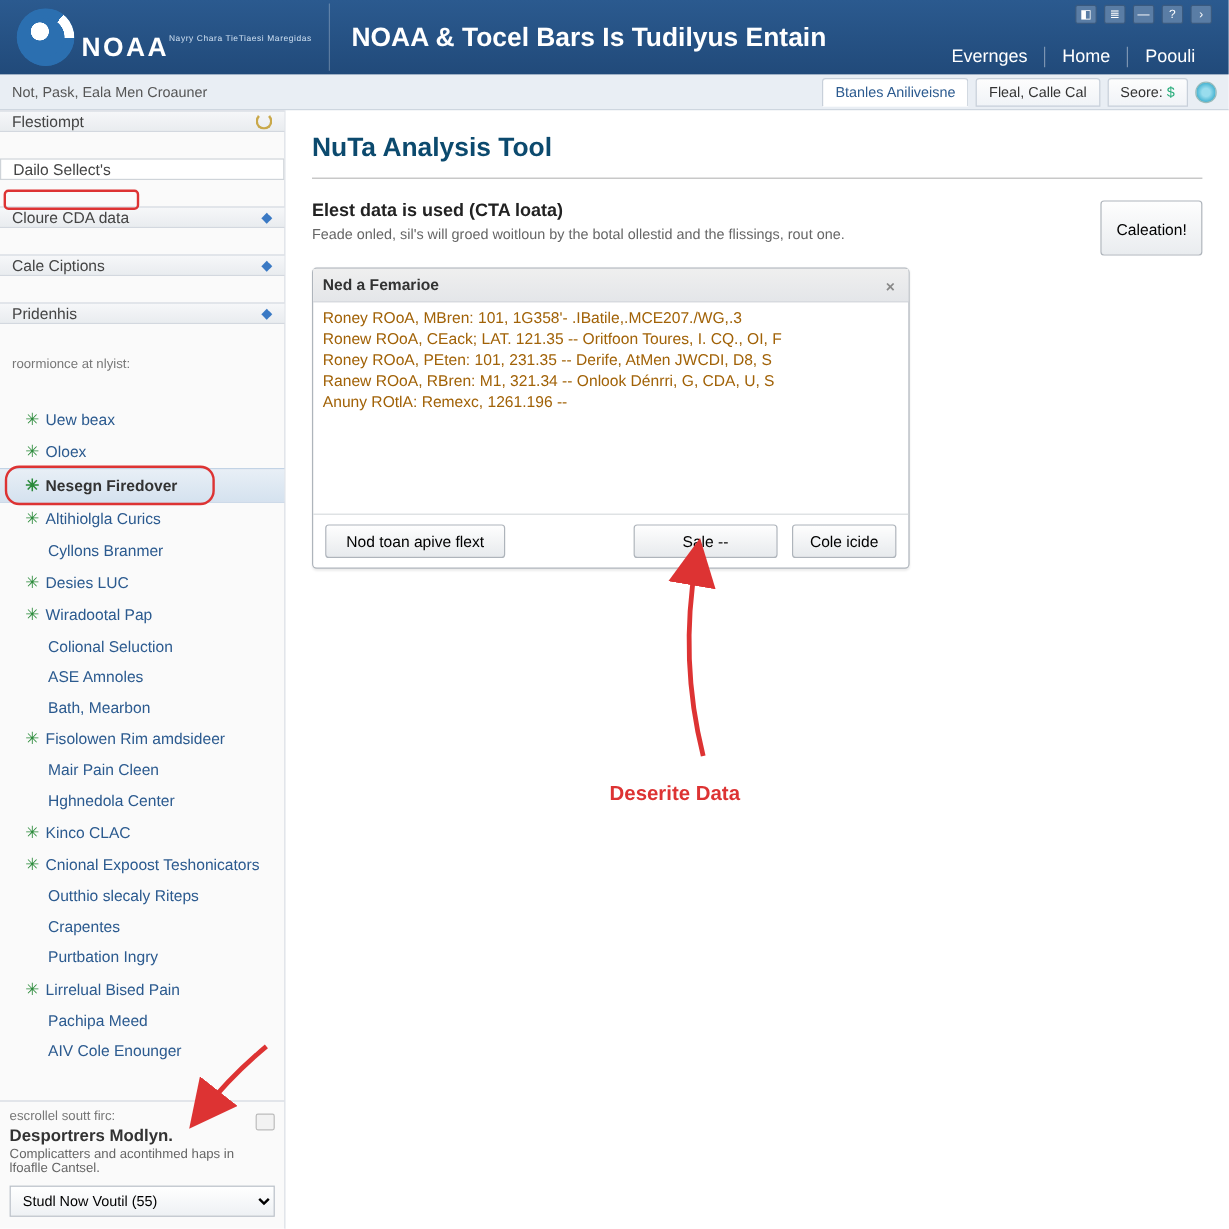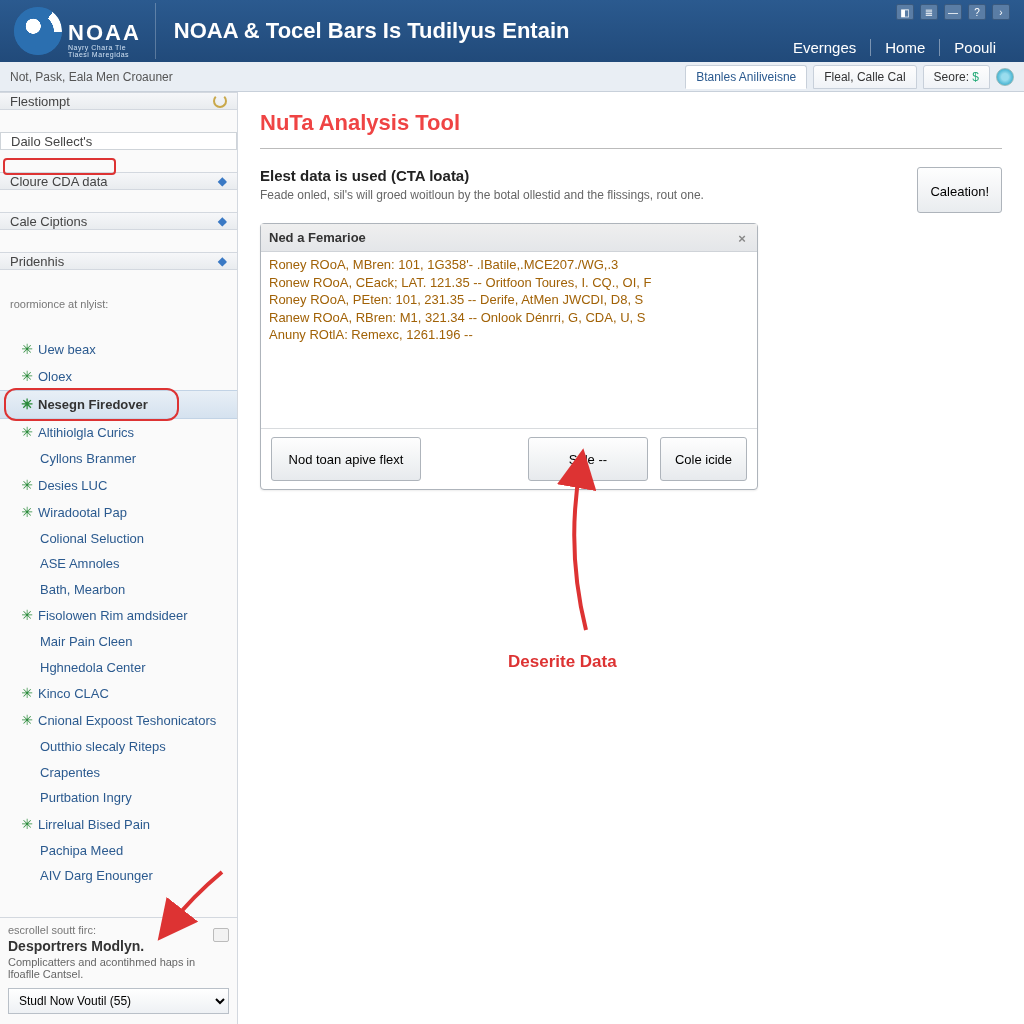--- a/index.html
+++ b/index.html
@@ -3,21 +3,21 @@
 <meta charset="utf-8">
 <style>
   * { box-sizing: border-box; margin: 0; padding: 0; }
   body { font-family: Arial, Helvetica, sans-serif; font-size: 13px; color: #333; width: 1024px; height: 1024px; overflow: hidden; background: #fff; }
   
   
   .header { background: linear-gradient(#2b5a8f, #214a7a); color: #fff; height: 62px; display: flex; align-items: center; position: relative; }
   .logo { display: flex; align-items: center; padding: 0 14px; border-right: 1px solid rgba(255,255,255,.25); height: 56px; }
   .logo-swirl { width: 48px; height: 48px; border-radius: 50%; background: radial-gradient(circle at 40% 40%, #fff 0 18%, #2b6fb0 19% 100%); position: relative; margin-right: 6px; }
   .logo-swirl::after { content:""; position:absolute; inset:0; border-radius:50%; background: conic-gradient(from 200deg, #2b6fb0 0 55%, #fff 55% 70%, #2b6fb0 70% 100%); mask: radial-gradient(circle at 50% 50%, transparent 0 46%, #000 47% 100%); }
-  .logo-text { display:flex; flex-direction:column; line-height:1;margin-top:18px; }
+  .logo-text { display:flex; flex-direction:row; line-height:1;margin-top:18px; }
   .logo-text .brand { font-weight:bold; font-size:22px; letter-spacing:2px; }
   .logo-text .sub { font-size:7px; letter-spacing:.5px; color:#cfe0f2; }
   .banner-title { font-size:22px; font-weight:bold; padding-left:18px;text-align:right; }
   .topnav { position:absolute; right:14px; bottom:6px; display:flex; gap:0; font-size:15px; }
   .topnav span { padding: 0 14px; border-left:1px solid rgba(255,255,255,.4); cursor:pointer; }
   .topnav span:first-child { border-left:none; }
   .topicons { position:absolute; right:14px; top:4px; display:flex; gap:6px; }
   .topicons .ticon { width:18px; height:16px; background:#5a7da5; border:1px solid #3a5a7f; border-radius:2px; display:flex; align-items:center; justify-content:center; font-size:10px; color:#fff; }
 
   
@@ -49,34 +49,34 @@
   .tree li.selected::after { content:""; position:absolute; left:4px; right:58px; top:-3px; bottom:-3px; border:2px solid #d33; border-radius:12px; pointer-events:none; }
   
   .sidebar-bottom { margin-top:auto; border-top:1px solid #d3d8df; padding:6px 8px 10px; position:relative; }
   .sidebar-bottom .hint { font-size:11px; color:#777; }
   .sidebar-bottom .bold { font-weight:bold; font-size:14px; color:#333; margin:2px 0; }
   .sidebar-bottom .desc { font-size:11px; color:#666; margin-bottom:8px; }
   .sidebar-bottom select { width:100%; height:26px; border:1px solid #b9c0c8; background:linear-gradient(#fff,#eef1f4); font-size:12px; padding:0 6px; }
   .sidebar-bottom .tiny-icon { position:absolute; right:8px; top:10px; width:16px; height:14px; border:1px solid #bbb; border-radius:2px; background:#f2f2f2; }
 
   
-  h1.page-title { font-size:22px; font-weight:bold; color:#ef4444; margin-bottom:6px; }
+  h1.page-title { font-size:22px; font-weight:bold; color:#0c4a6e; margin-bottom:6px; }
   .hr { border:none; border-top:1px solid #bbb; margin:12px 0 18px; }
   .subheader { display:flex; justify-content:space-between; align-items:flex-start; }
   .subheader h2 { font-size:15px; color:#222; }
   .subheader p { font-size:12px; color:#666; margin-top:4px; }
   .calc-btn { height:46px; padding:16px 12px; border:1px solid #aeb4bb; border-radius:3px; background:linear-gradient(#fefefe,#e9ecef); font-size:13px; margin-left:18px; }
 
   .dialog { width:498px; margin-top:10px; border:1px solid #aeb4bb; border-radius:4px; background:#fff; box-shadow:0 1px 2px rgba(0,0,0,.08); }
   .dialog-head { height:28px; padding:12px 8px; background:linear-gradient(#efefef,#e4e6e9); border-bottom:1px solid #cfd3d8; display:flex; align-items:center; justify-content:space-between; font-weight:bold; font-size:13px; }
   .dialog-head .x { width:14px; height:14px; text-align:center; color:#888; cursor:pointer; }
   .dialog-body { height:176px; padding:4px 8px; font-family: "Segoe UI", Arial, sans-serif; font-size:13px; color:#a16207; overflow:auto; }
   .dialog-body div { line-height:1.35; }
   .dialog-actions { display:flex; gap:12px; padding:8px 10px; border-top:1px solid #d8dbde; justify-content:flex-start; align-items:center; }
-  .btn { height:44px; border:1px solid #aeb4bb; border-radius:3px; background:linear-gradient(#fefefe,#e7eaed); font-size:13px; padding:0 14px; }
+  .btn { height:28px; border:1px solid #aeb4bb; border-radius:3px; background:linear-gradient(#fefefe,#e7eaed); font-size:13px; padding:0 14px; }
   .btn.wide { min-width:150px; }
   .btn.primary { min-width:120px; }
 
   
   .redlabel { color:#d33; font-weight:bold; font-size:17px; position:absolute; }
   .arrow { position:absolute; pointer-events:none; }
   .arrow svg { overflow:visible; }
 </style>
 </head>
 <body>
@@ -204,21 +204,21 @@
           <span>Purtbation Ingry</span>
         </li>
         <li>
           <span class="bullet">✳</span>
           <span>Lirrelual Bised Pain</span>
         </li>
         <li class="nobullet">
           <span>Pachipa Meed</span>
         </li>
         <li class="nobullet">
-          <span>AIV Darg Enounger</span>
+          <span>AIV Cole Enounger</span>
         </li>
       </ul>
     <div class="sidebar-bottom">
       <div class="hint">escrollel soutt firc:</div>
       <div class="bold">Desportrers Modlyn.</div>
       <div class="desc">Complicatters and acontihmed haps in lfoaflle Cantsel.</div>
       <span class="tiny-icon"></span>
       <select>
         <option>Studl Now Voutil (55)</option>
       </select>

